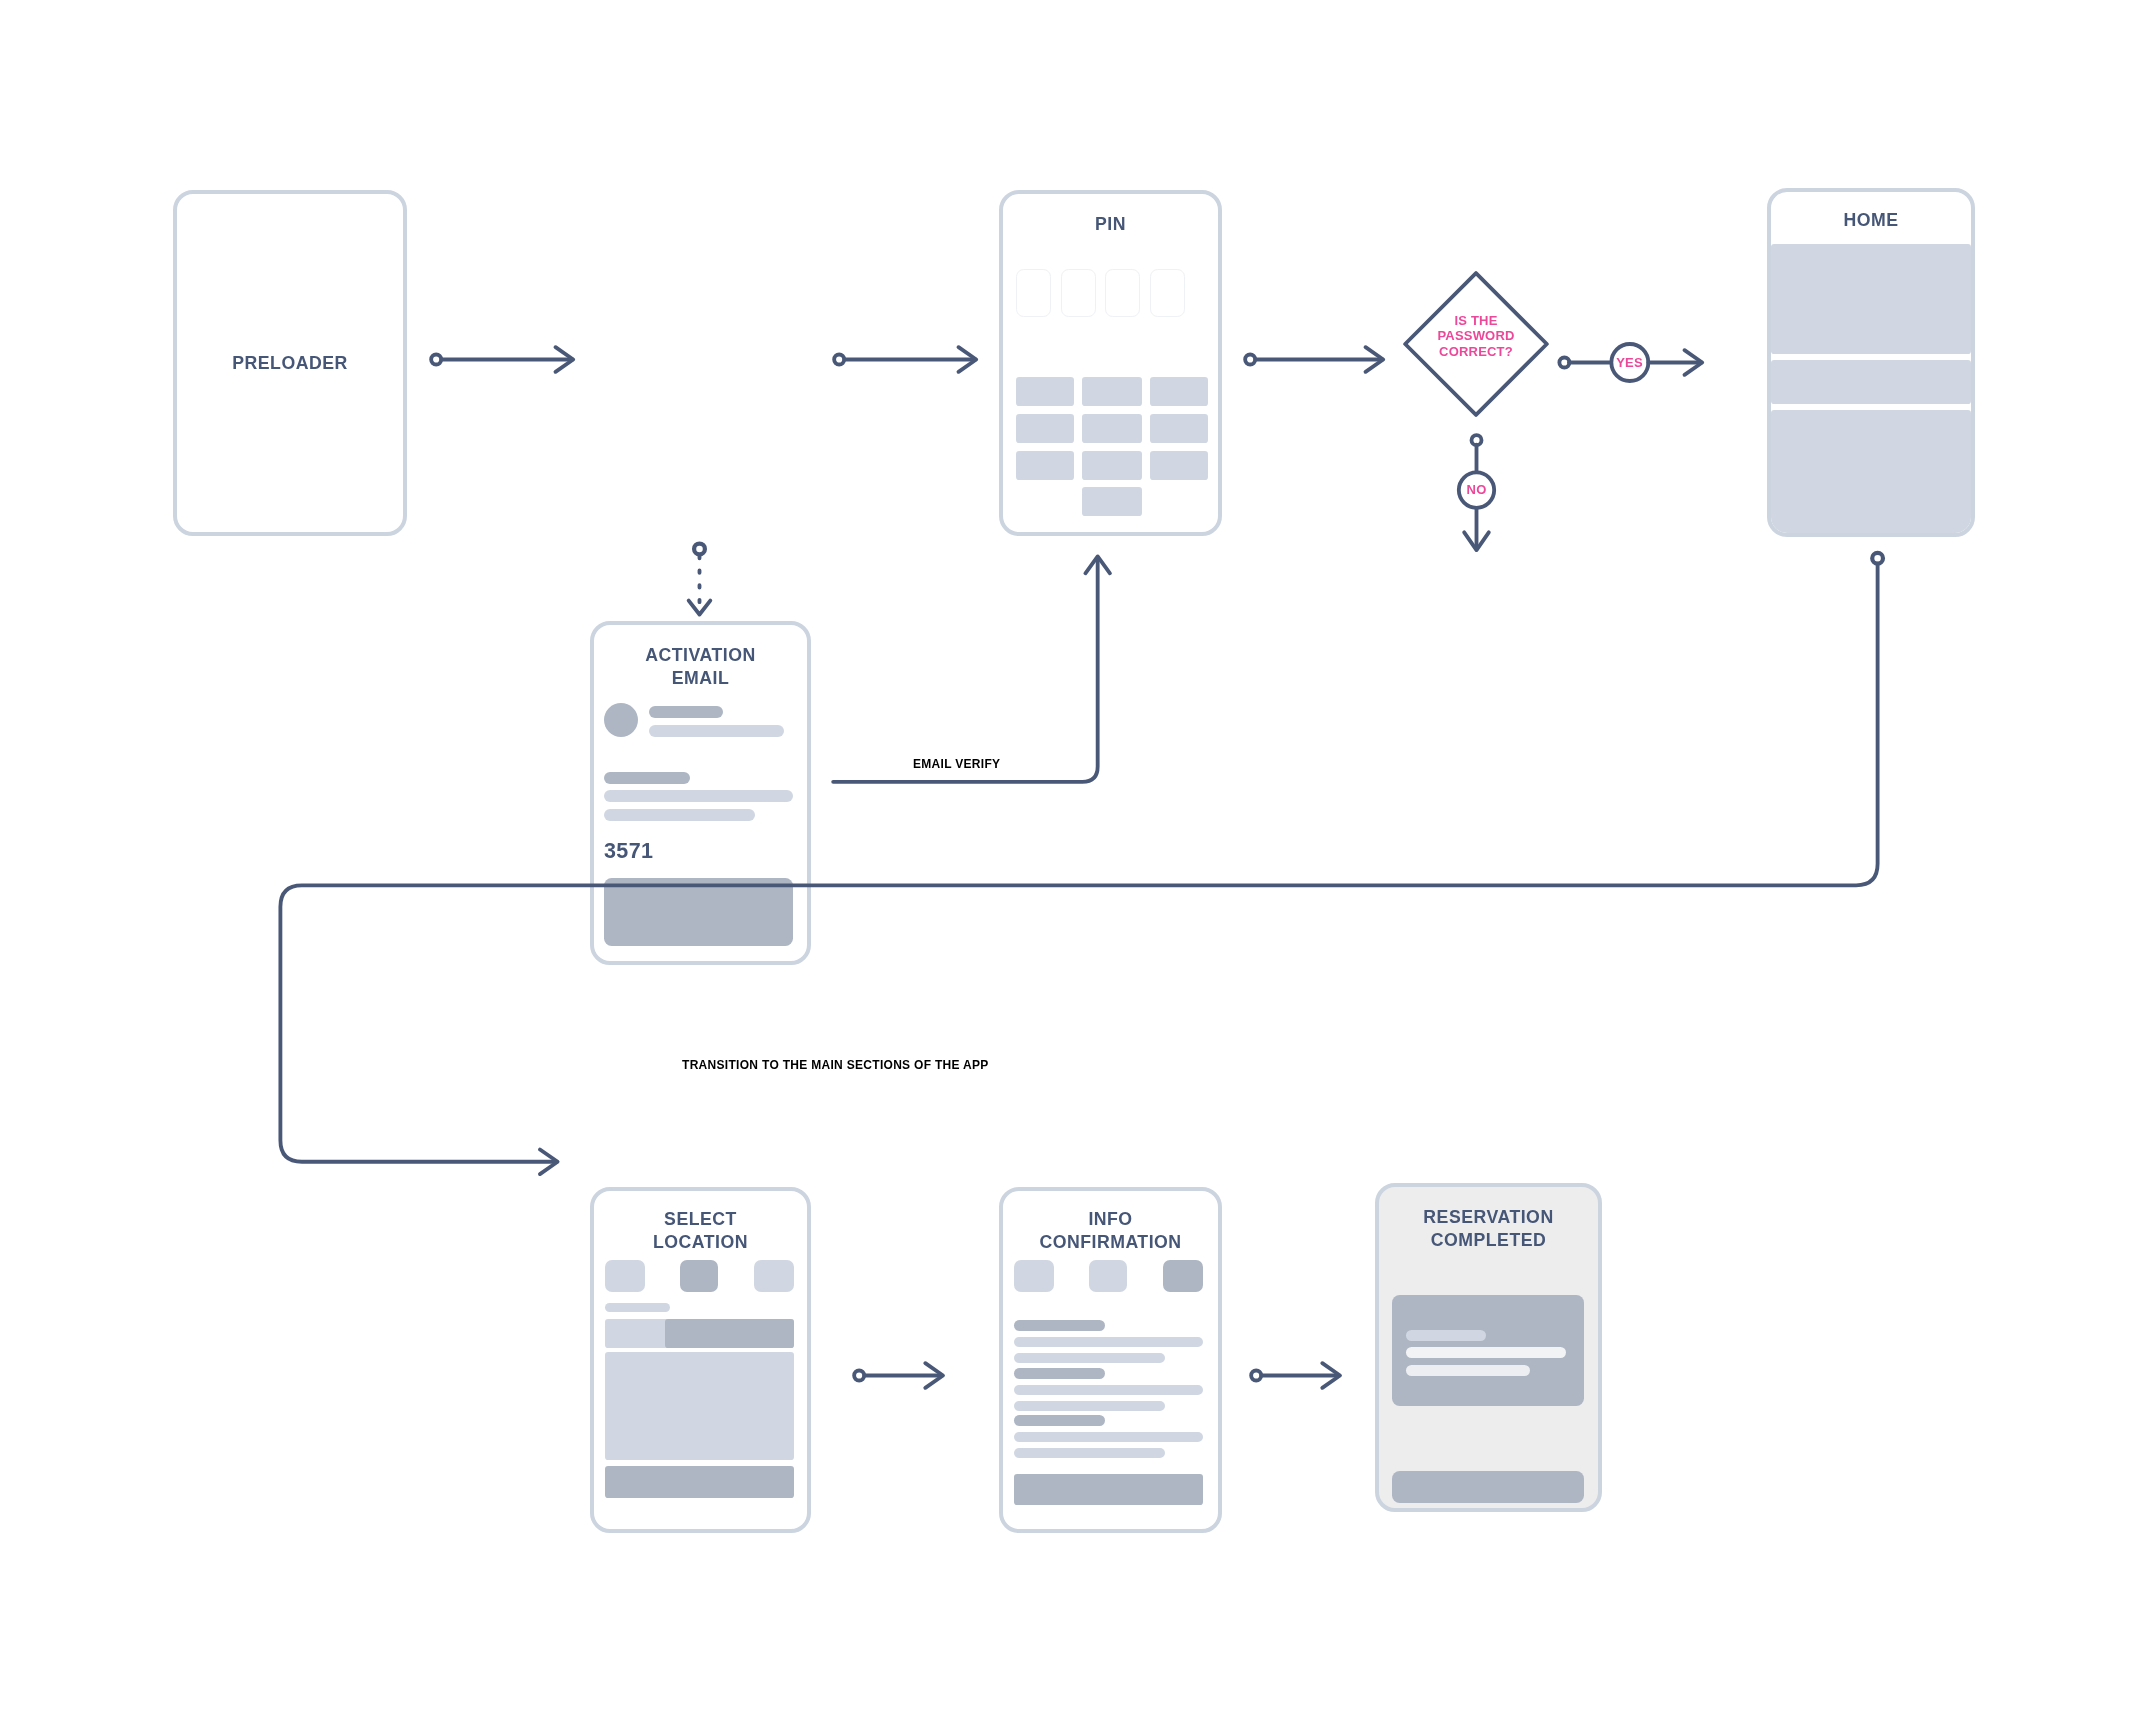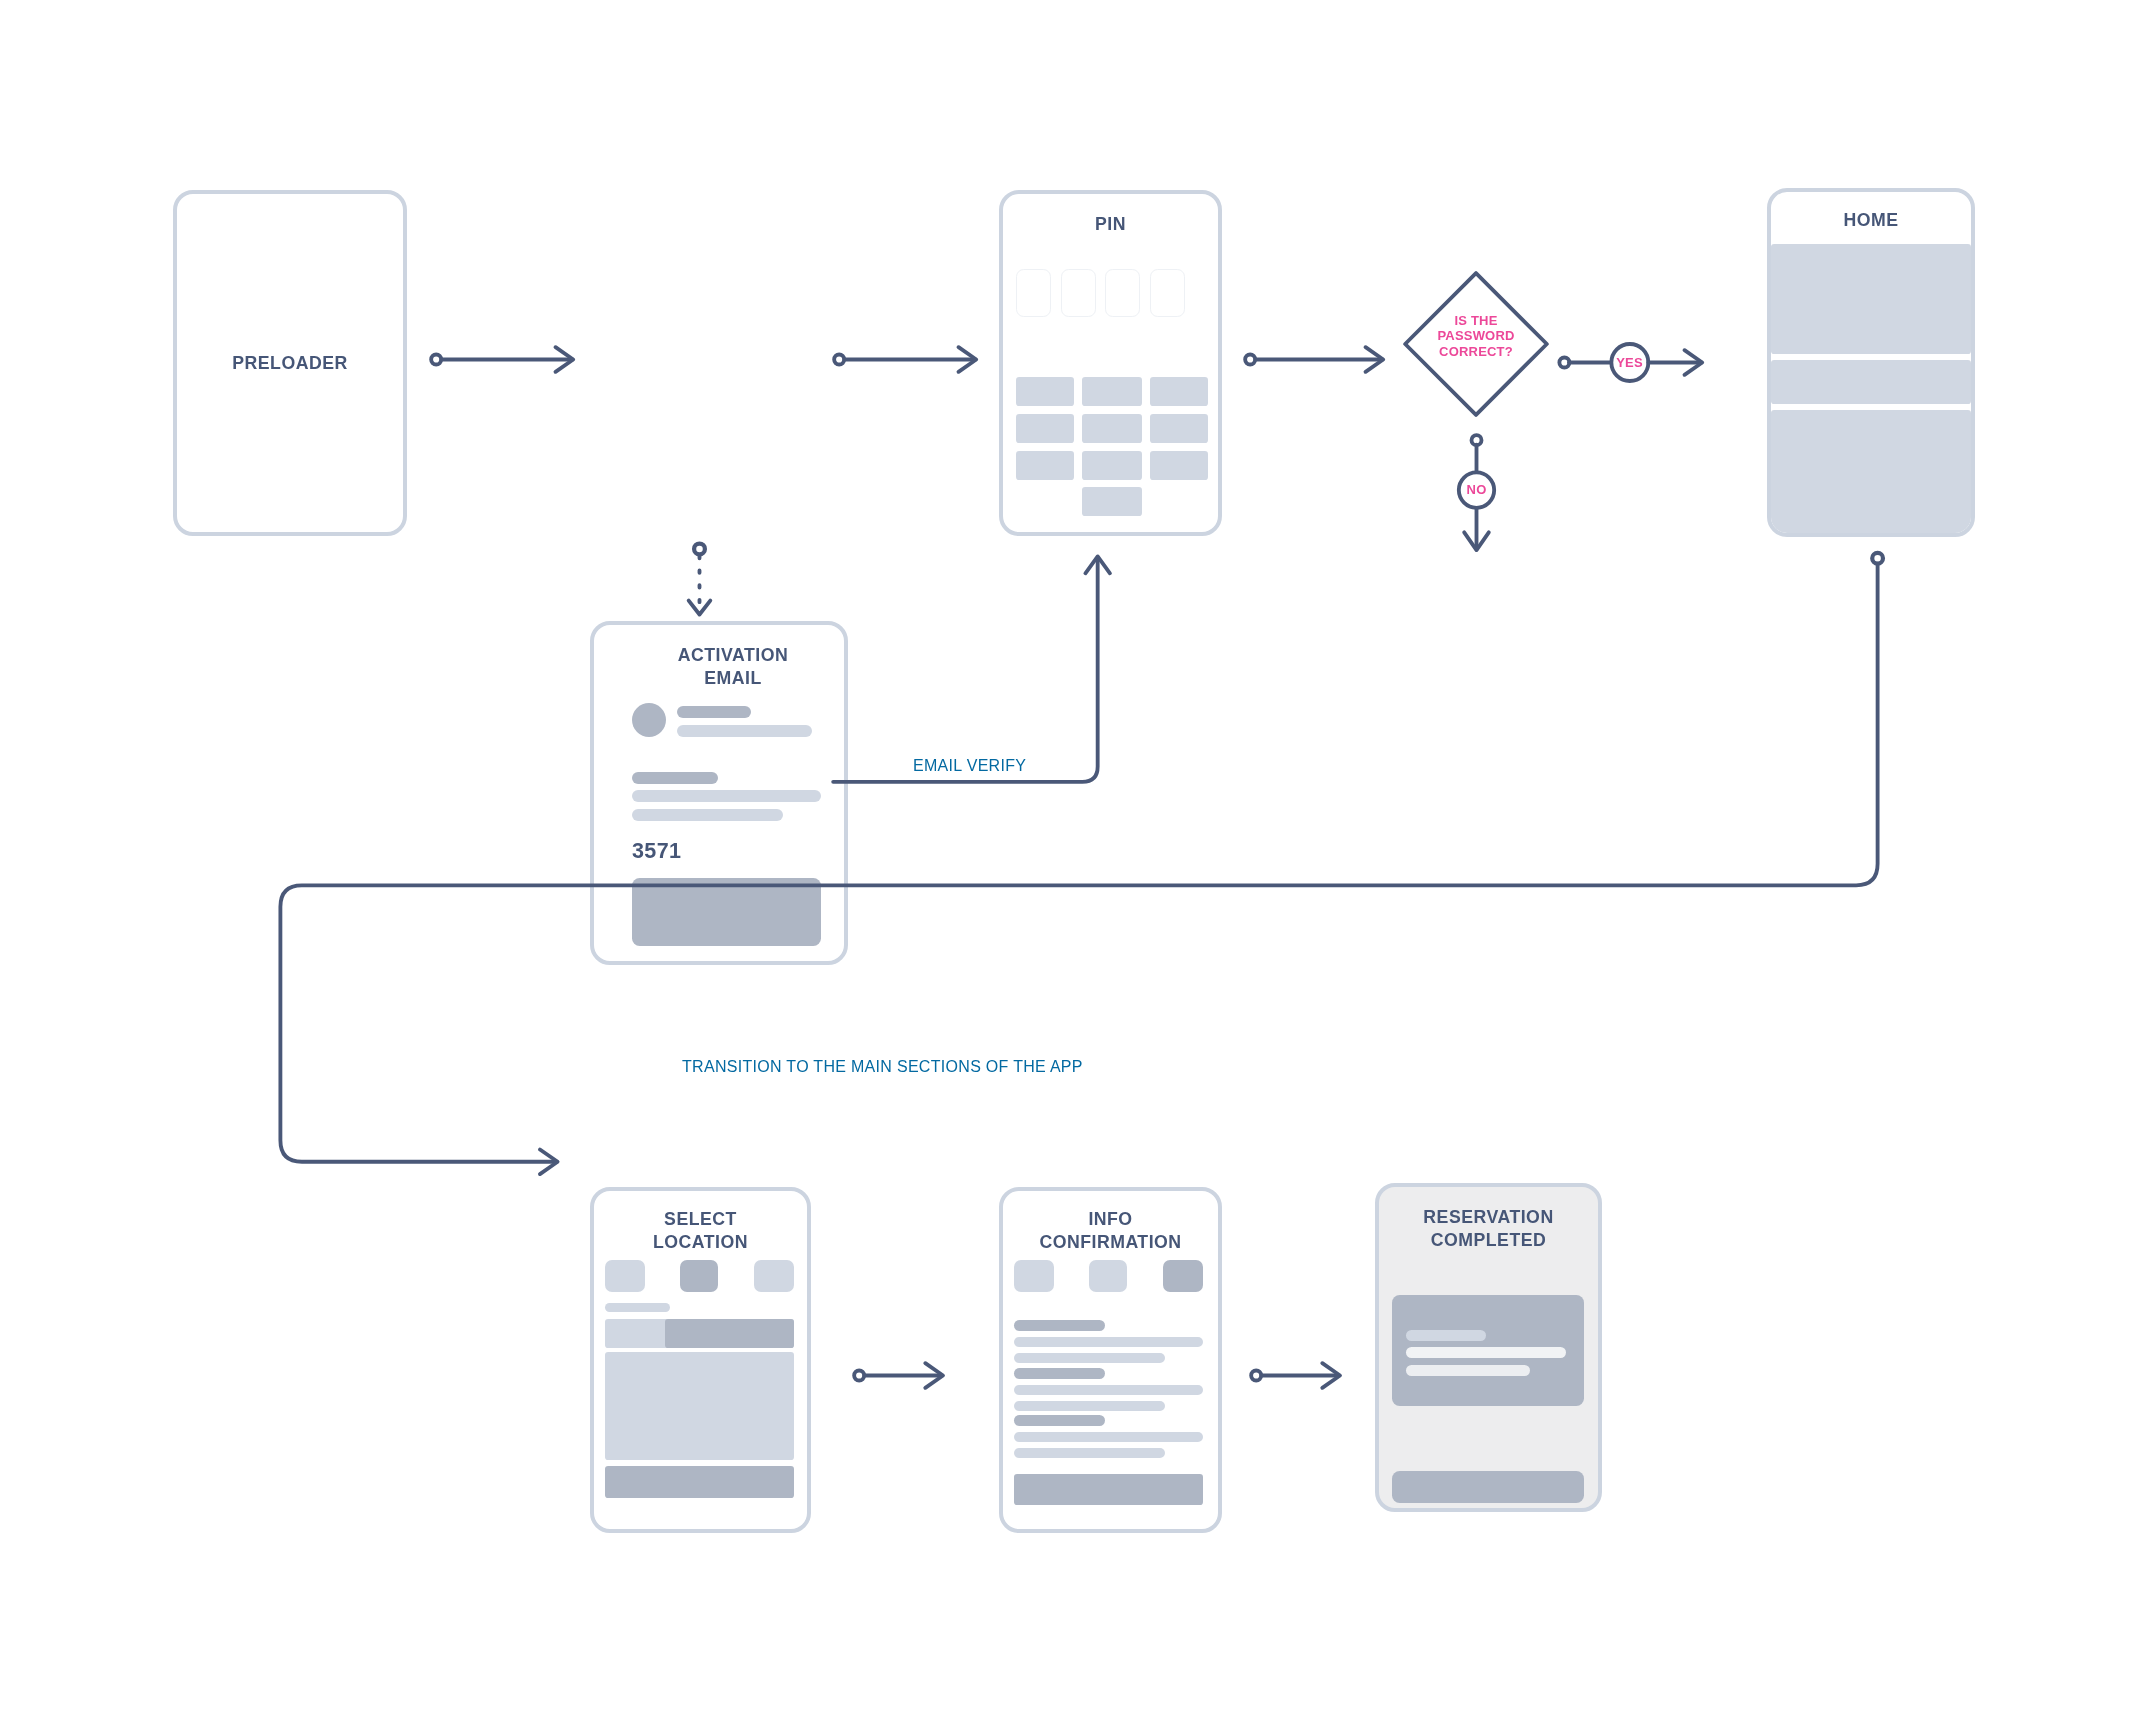--- a/index.html
+++ b/index.html
@@ -47,23 +47,23 @@
   .blk.r4{border-radius:3.1px;}
   .blk.r10{border-radius:7.7px;}
   .blk.circle{border-radius:50%;}
   .blk.sq{border-radius:7px;}
 
   
   .conn{position:absolute;}
   .conn svg{display:block;overflow:visible;}
   .edge-label{
     position:absolute;
-    color:#0369a1;
-    font-weight:400;
-    font-size:16px;
+    color:#000000;
+    font-weight:700;
+    font-size:12px;
     letter-spacing:0.3px;
     white-space:nowrap;
   }
   .node-label{
     position:absolute;
     color:#ec4899;
     font-weight:700;
     text-align:center;
     line-height:1.18;
     white-space:pre-line;
@@ -177,21 +177,21 @@
   </div>
 
   <div class="conn" style="left:684px;top:542px;">
     <svg width="31" height="81" viewBox="0 0 40 105">
       <circle cx="20" cy="9" r="7" fill="#ffffff" stroke="#4a5878" stroke-width="5.5"></circle>
       <line x1="20" y1="18" x2="20" y2="92" stroke="#4a5878" stroke-width="5" stroke-linecap="round" stroke-dasharray="3 16"></line>
       <polyline points="6,76 20,94 34,76" fill="none" stroke="#4a5878" stroke-width="5" stroke-linecap="round" stroke-linejoin="round"></polyline>
     </svg>
   </div>
 
-  <div class="phone" style="left:590px;top:621px;width:258px;height:344px;padding-left:28px;">
+  <div class="phone" style="left:590px;top:621px;width:221px;height:344px;">
     <div class="screen">
       <div class="scr-title" style="top:19px;">ACTIVATION
 EMAIL</div>
       <div class="blk dark circle" style="left:10px;top:78px;width:34px;height:34px;"></div>
       <div class="blk dark r10" style="left:55px;top:81px;width:74px;height:11.5px;"></div>
       <div class="blk r10" style="left:55px;top:100px;width:135px;height:11.5px;"></div>
       <div class="blk dark r10" style="left:10px;top:147px;width:86px;height:11.5px;"></div>
       <div class="blk r10" style="left:10px;top:165px;width:189px;height:11.5px;"></div>
       <div class="blk r10" style="left:10px;top:184px;width:151px;height:11.5px;"></div>
       <div class="code-text" style="left:10px;top:214px;">3571</div>

